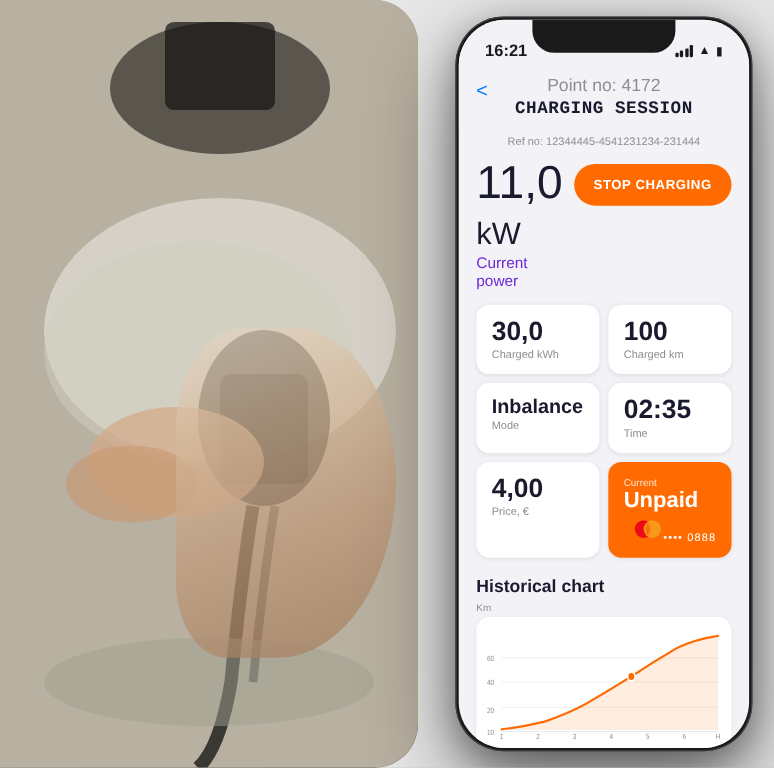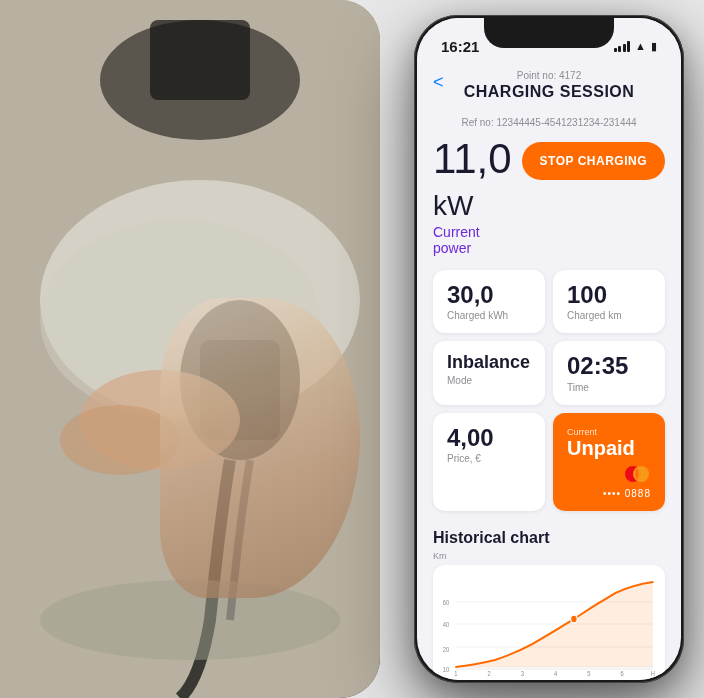--- a/index.html
+++ b/index.html
@@ -134,30 +134,31 @@
     .back-btn {
       position: absolute;
       left: 16px;
       top: 10px;
       color: #007AFF;
       font-size: 18px;
       cursor: pointer;
     }
 
     .point-label {
-      font-size: 10px;
+      font-size: 16px;
       color: #8e8e93;
       margin-bottom: 2px;
     }
 
     .header-title {
       font-size: 16px;
       font-weight: 700;
       color: #1a1a2e;
       letter-spacing: 0.5px;
+      font-family: Liberation Mono, monospace;
     }
 
     
     .main-section {
       padding: 6px 16px 0;
     }
 
     .ref-number {
       font-size: 10px;
       color: #8e8e93;
@@ -241,21 +242,20 @@
     .stat-card.orange .stat-value,
     .stat-card.orange .stat-label {
       color: white;
     }
 
     .card-bottom-row {
       display: flex;
       justify-content: flex-end;
       align-items: flex-end;
       margin-top: 6px;
-      flex-direction: column;
     }
 
     .card-dots {
       font-size: 10px;
       color: white;
       letter-spacing: 1px;
     }
 
     
     .chart-section {

